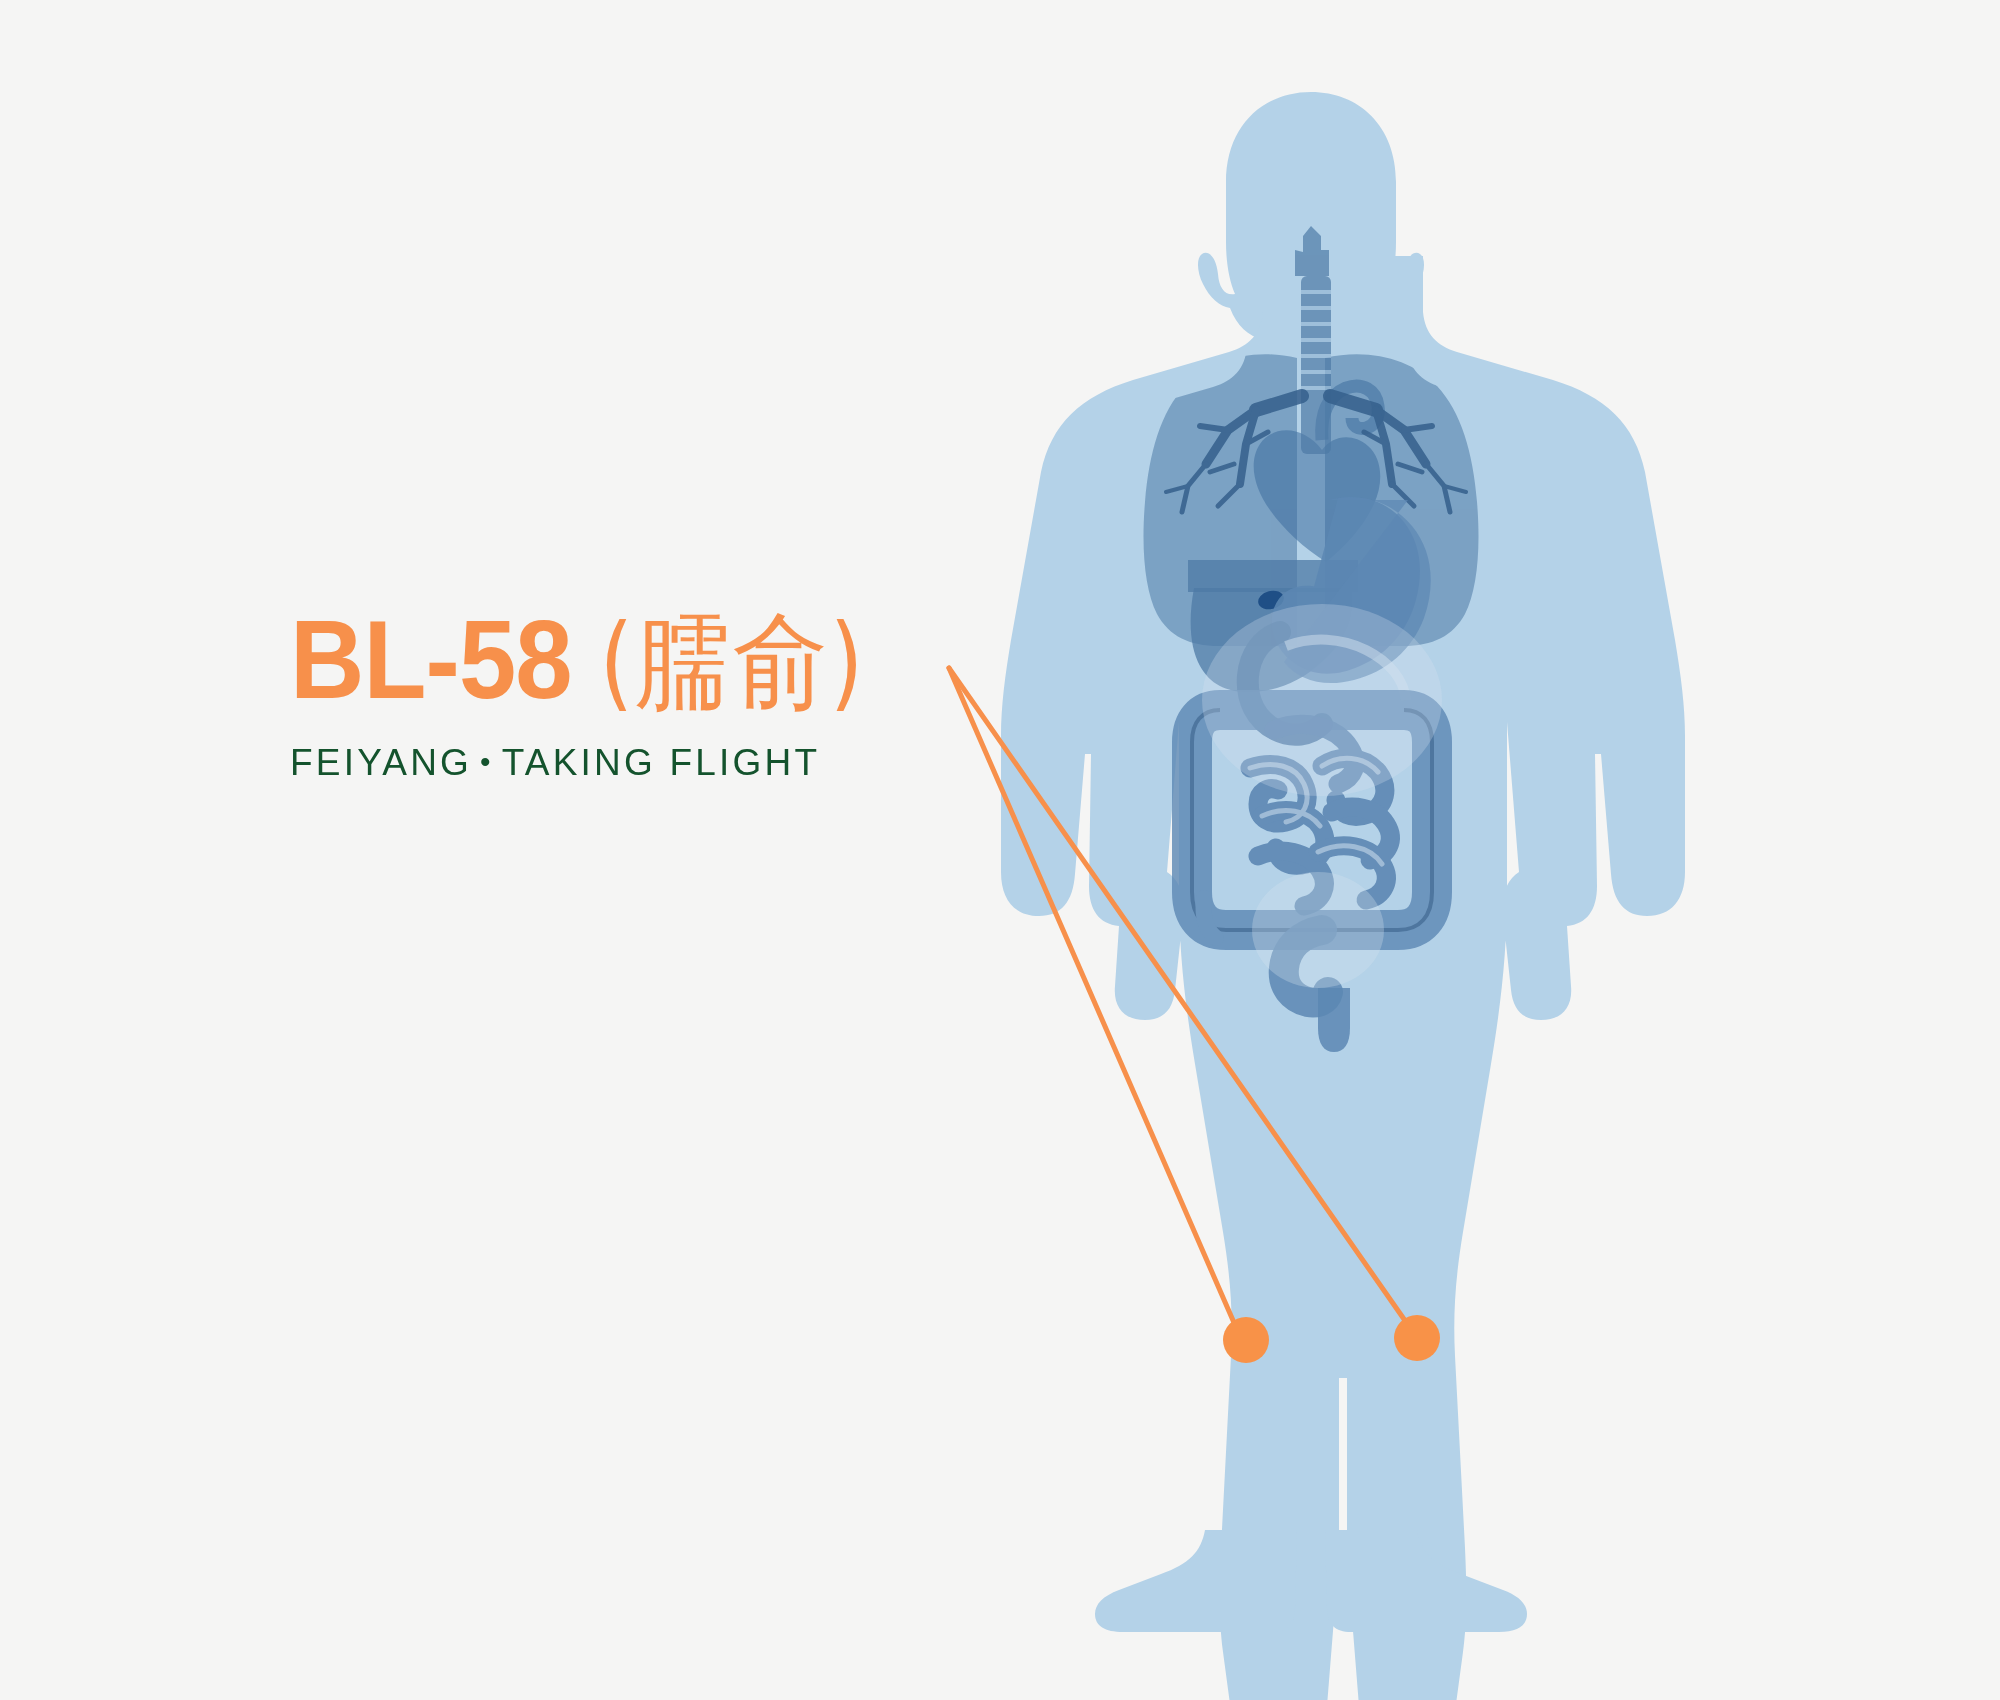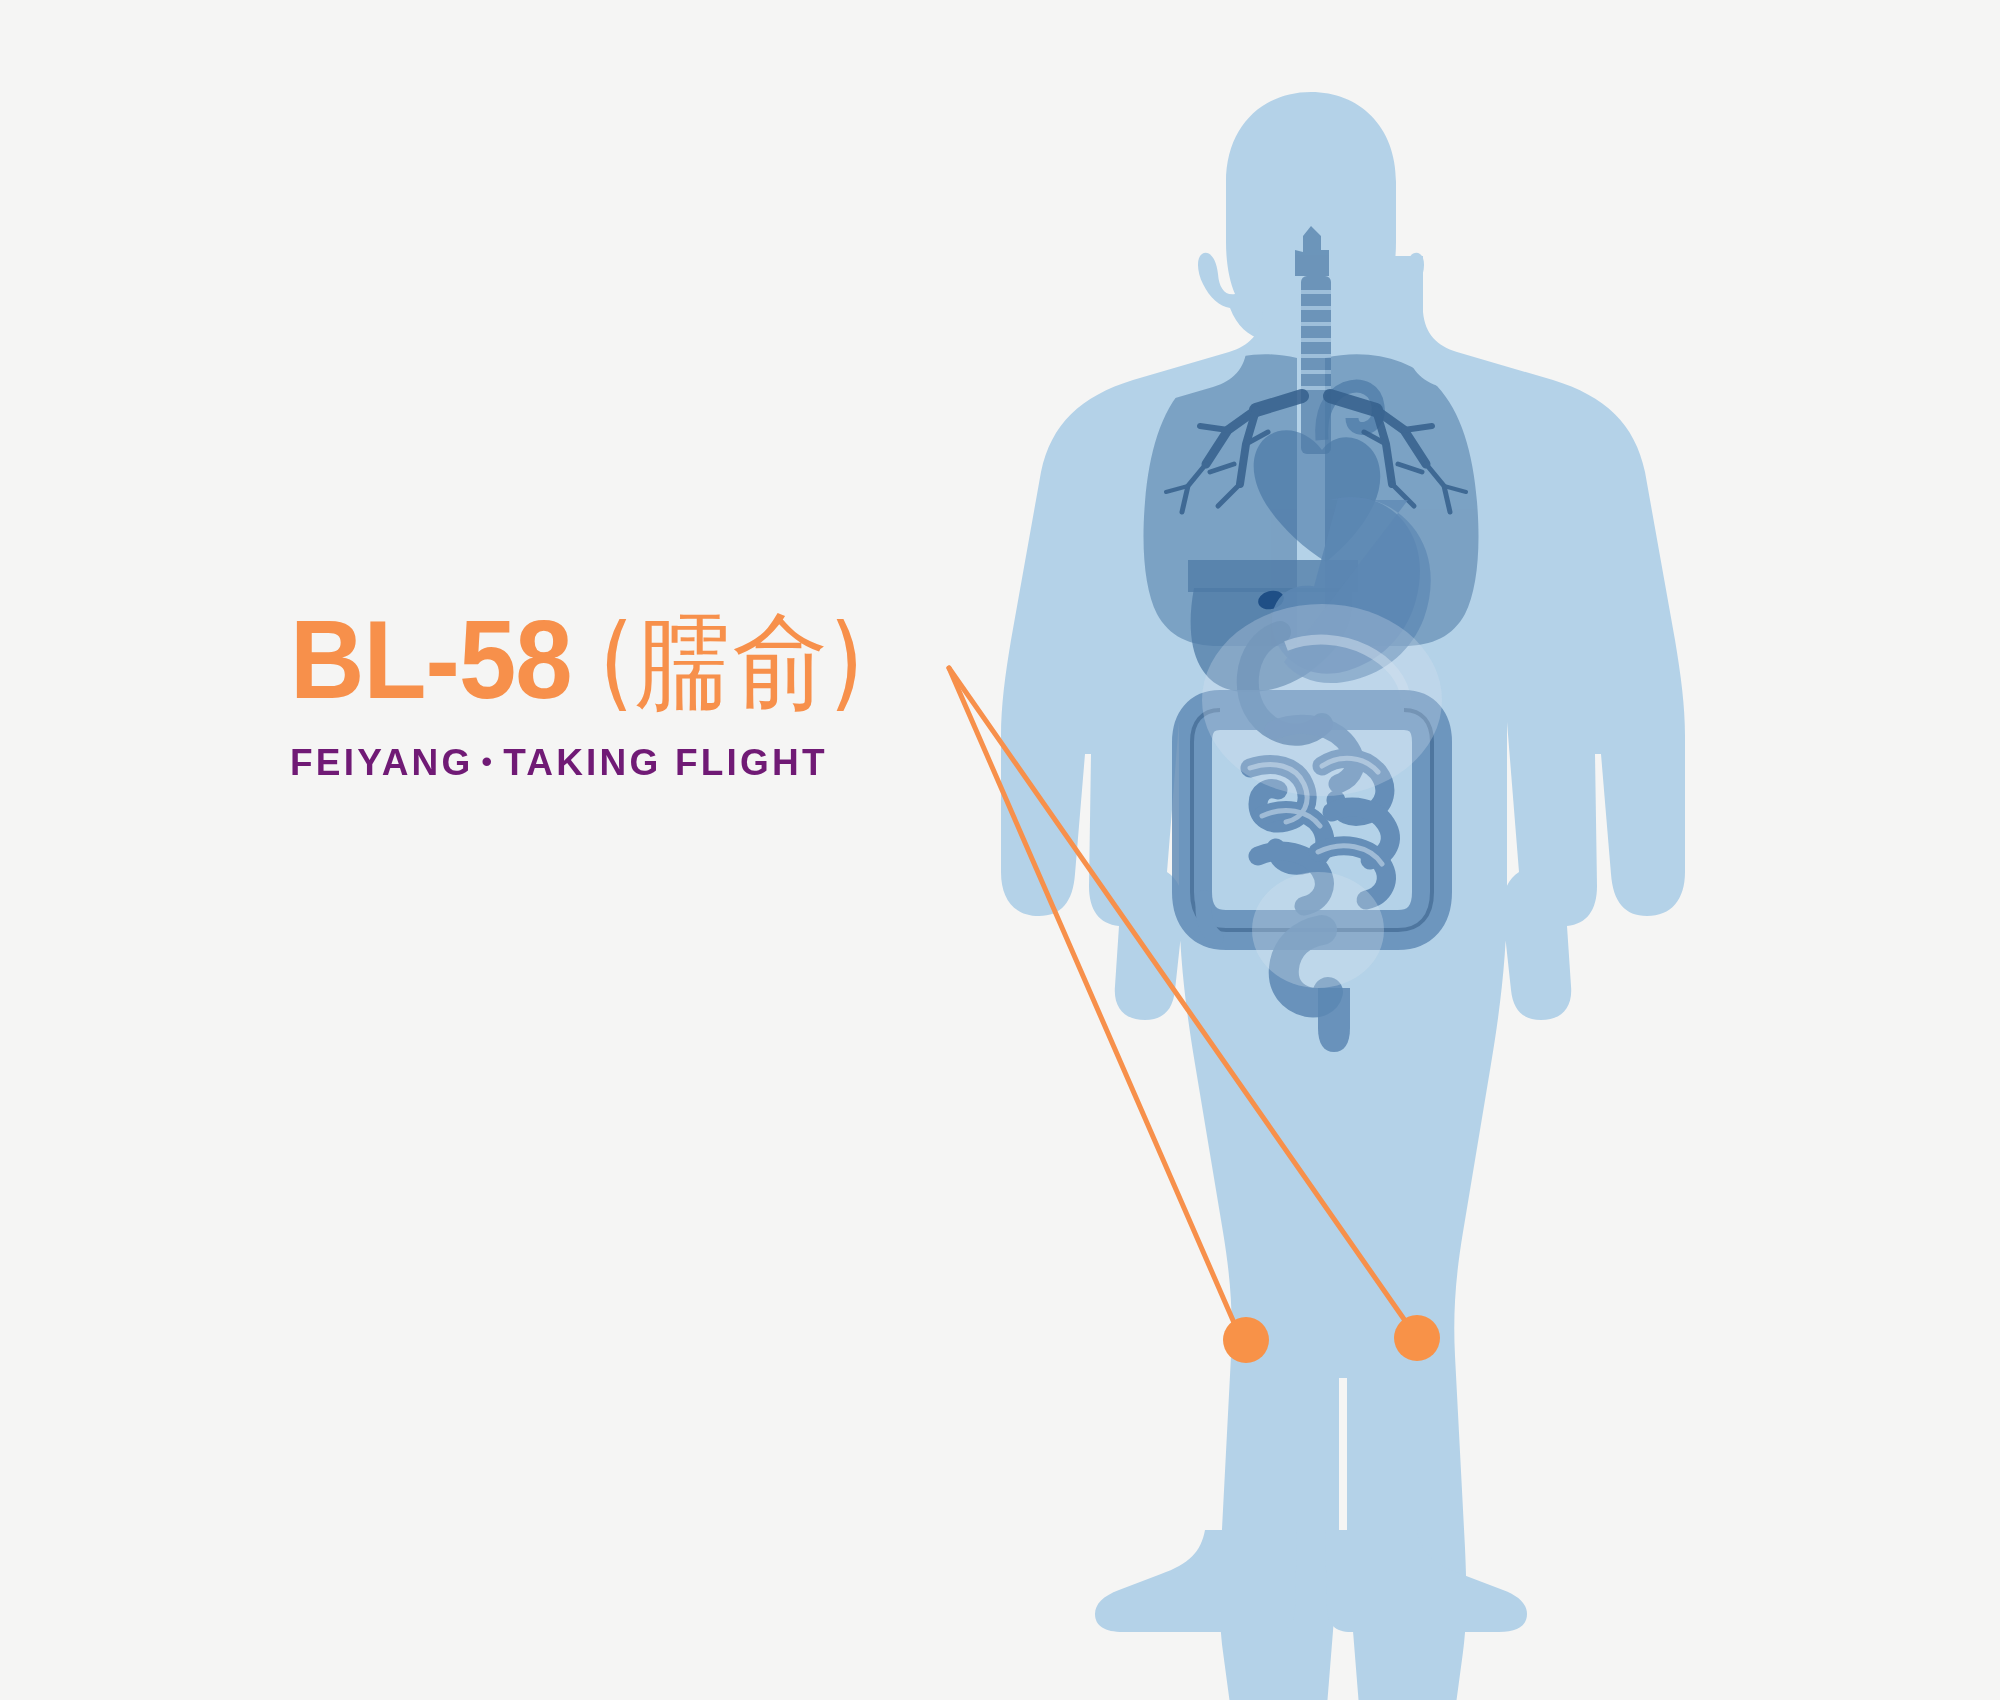--- a/index.html
+++ b/index.html
@@ -45,23 +45,23 @@
   }
   #point-title .cjk {
     font-family: "DejaVu Sans", "Liberation Sans", sans-serif;
     font-weight: 500;
     font-size: 104px;
     letter-spacing: 2px;
   }
   #point-subtitle {
     margin-top: 26px;
     font-size: 37px;
-    font-weight: 700;
+    font-weight: 400;
     letter-spacing: 3.2px;
-    color: #701a75;
+    color: #14532d;
     white-space: nowrap;
   }
   #point-subtitle .sep {
     font-size: 30px;
     vertical-align: 3px;
     padding: 0 8px;
   }
   #brand-caption {
     position: absolute;
     left: 1018px;

